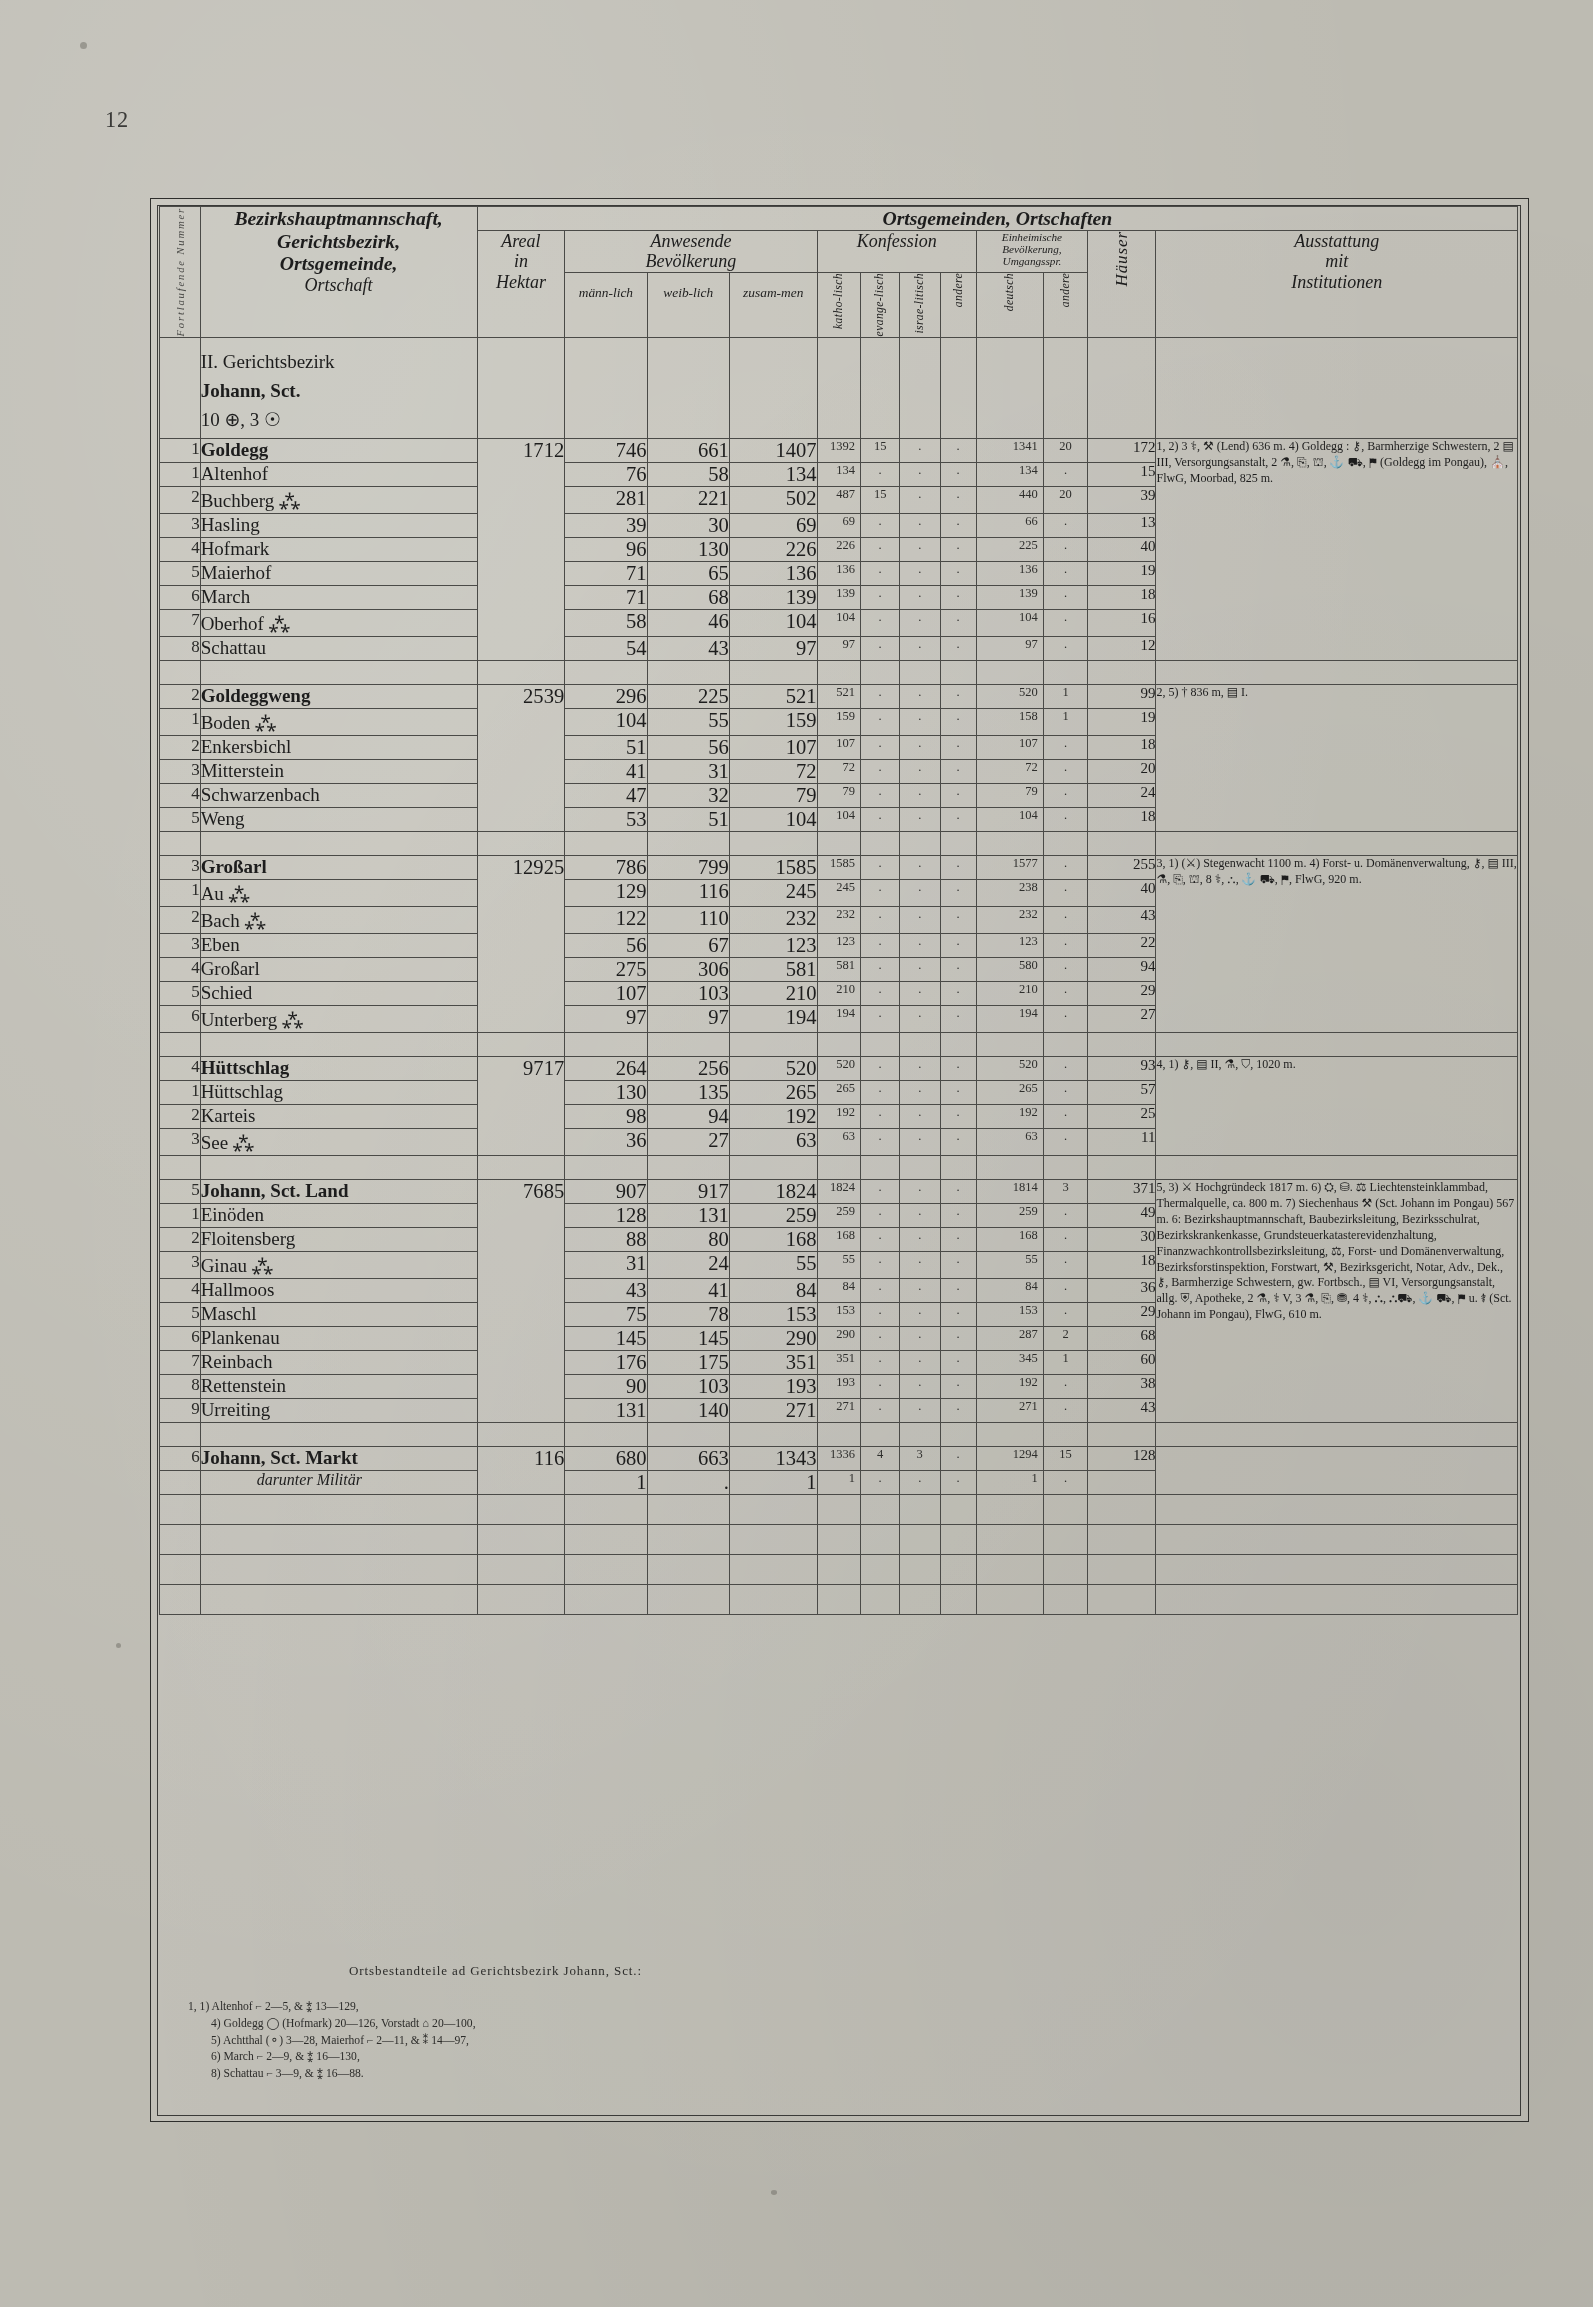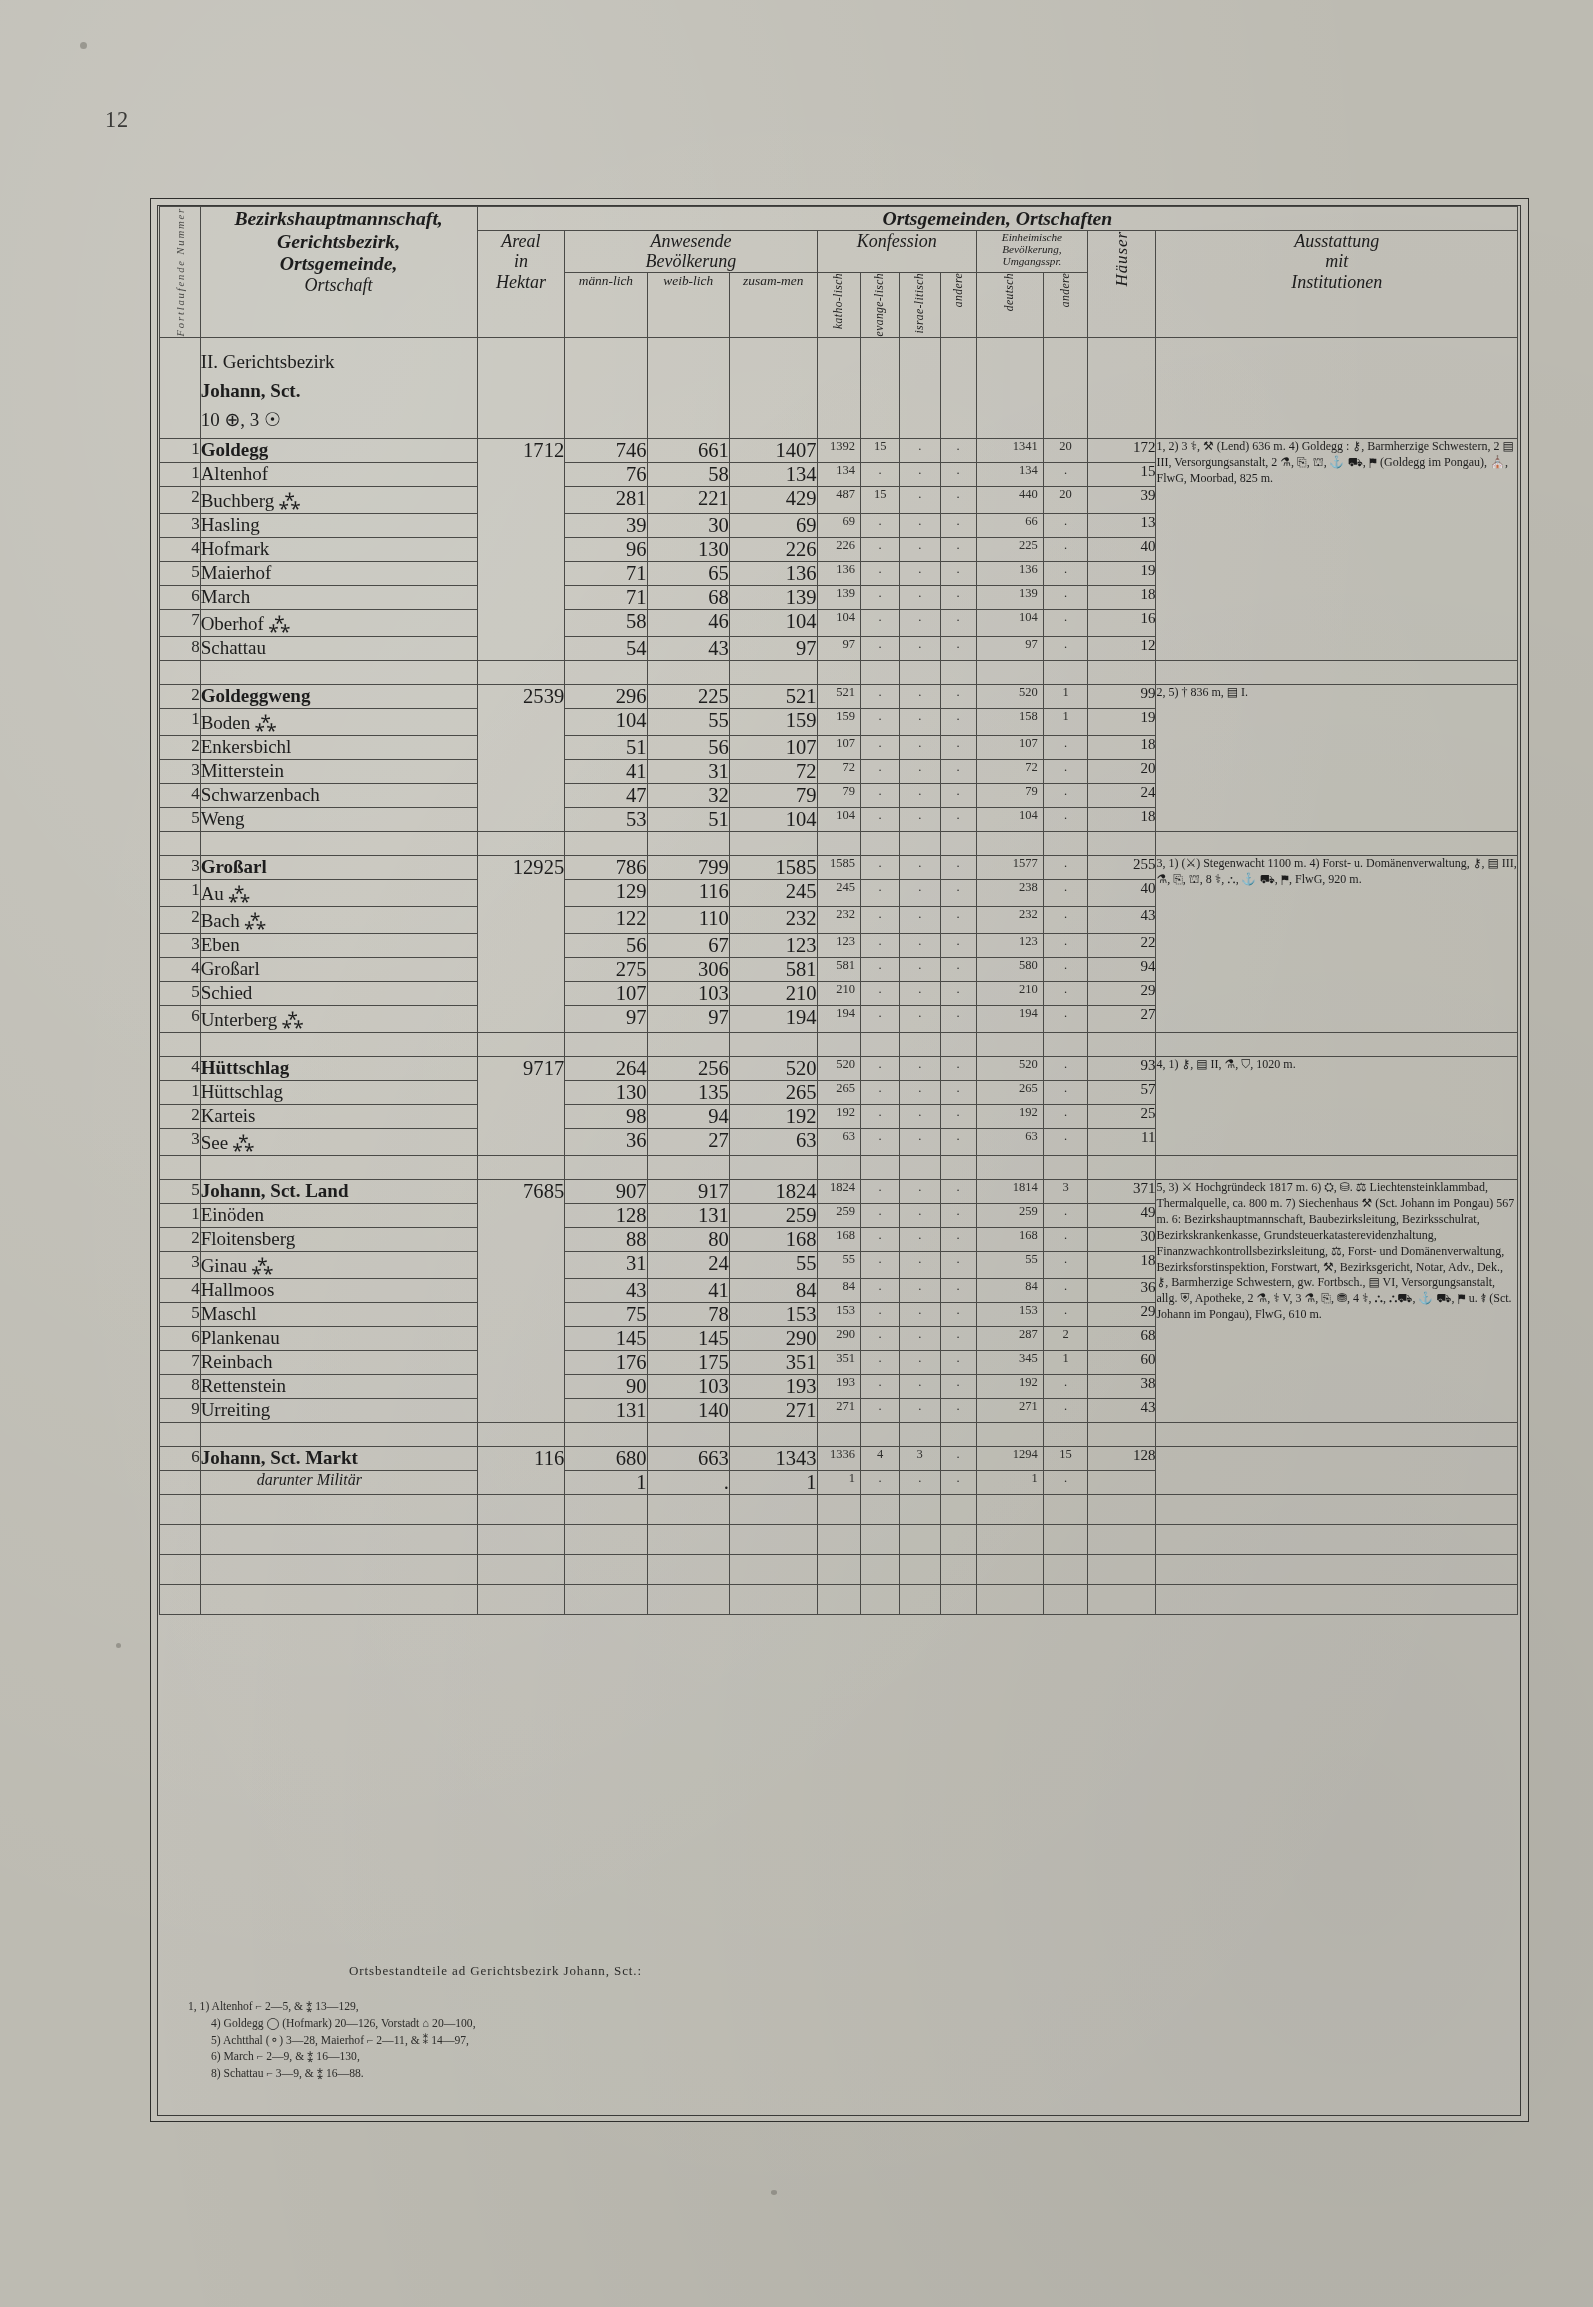--- a/index.html
+++ b/index.html
@@ -58,21 +58,21 @@
   thead th{
     text-align:center;
     font-weight:normal;
     font-size:15px;
     padding:2.7px 1.8px;
     line-height:1.15;
     font-style:italic;
   }
   .hdr-big{font-size:19.7px;font-weight:bold;}
   .hdr-med{font-size:18px;}
-  .hdr-sm{font-size:13.4px;}
+  .hdr-sm{font-size:13.4px;margin-top:12px;}
   .hdr-xs{font-size:11.2px;line-height:1.1;}
   .vert{
     writing-mode:vertical-rl;
     transform:rotate(180deg);
     white-space:nowrap;
     font-size:11.6px;
     letter-spacing:0.4px;
     margin:0 auto;
   }
   .vert-lg{
@@ -283,21 +283,21 @@
           <td class="small">.</td>
           <td class="small r">134</td>
           <td class="small">.</td>
           <td class="h">15</td>
         </tr>
         <tr>
           <td class="nr">2</td>
           <td class="name">Buchberg ⁂</td>
           <td class="num">281</td>
           <td class="num">221</td>
-          <td class="num">429</td>
+          <td class="num">502</td>
           <td class="small r">487</td>
           <td class="small">15</td>
           <td class="small">.</td>
           <td class="small">.</td>
           <td class="small r">440</td>
           <td class="small">20</td>
           <td class="h">39</td>
         </tr>
         <tr>
           <td class="nr">3</td>

